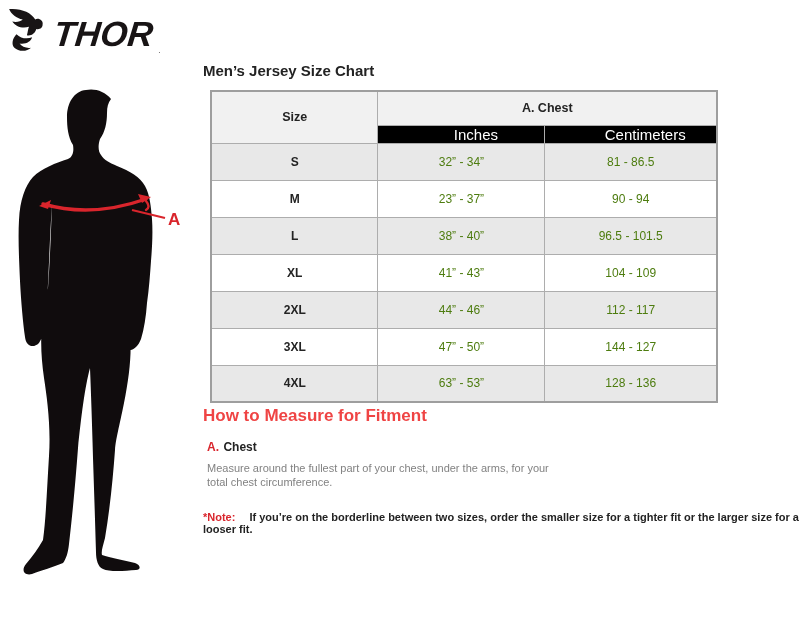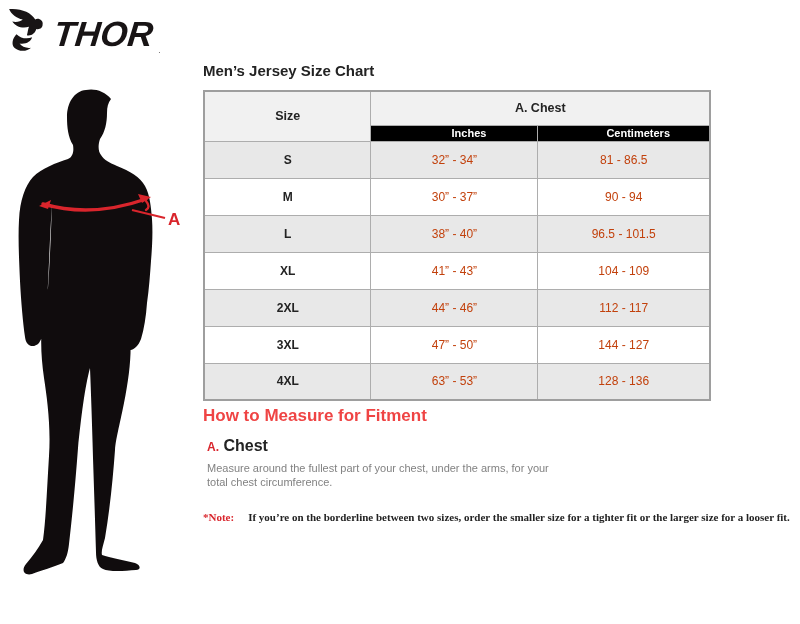--- a/index.html
+++ b/index.html
@@ -10,40 +10,40 @@
   .logo { position:absolute; left:8px; top:8px; display:flex; align-items:center; gap:4px; }
   .logo-word { font-size:35px; font-weight:bold; font-style:italic; color:#181415;
                letter-spacing:0px; transform:skewX(-6deg); line-height:1; }
   .logo-reg { font-size:8px; color:#181415; align-self:flex-end; margin-left:1px; margin-bottom:3px; }
 
   
   .figure-wrap { position:absolute; left:10px; top:88px; width:180px; height:492px; }
 
   
   .chart-title { position:absolute; left:203px; top:62px; font-size:15px; font-weight:bold; color:#232323;text-align:right; }
-  .size-table { position:absolute; left:203px; top:90px; width:508px; border-collapse:collapse;
+  .size-table { position:absolute; left:210px; top:90px; width:508px; border-collapse:collapse;
                 table-layout:fixed; border:2px solid #9e9e9e; }
   .size-table th, .size-table td { border:1px solid #adadad; text-align:center; vertical-align:middle; }
   .size-table col.c-size { width:33%; }
   .size-table col.c-in   { width:33%; }
   .size-table col.c-cm   { width:34%; }
   th.h-size  { background:#f1f1f1; font-size:12.5px; font-weight:bold; color:#232323; }
   th.h-group { background:#f1f1f1; font-size:12.5px; font-weight:bold; color:#232323; height:34px; }
-  th.h-sub   { background:#000; color:#fff; font-size:11px; font-weight:bold; height:16px;padding-left:29px; }
-  .size-table tbody td { height:37px; font-size:12px; color:#c2410c; }
+  th.h-sub   { background:#000; color:#fff; font-size:15px; font-weight:normal; height:16px;padding-left:29px; }
+  .size-table tbody td { height:37px; font-size:12px; color:#4d7c0f; }
   .size-table tbody td.size-cell { font-weight:bold; color:#232323; }
   .size-table tbody tr.alt { background:#e8e8e8; }
 
   
   .measure-heading { position:absolute; left:203px; top:406px; font-size:17px; font-weight:bold; color:#ef4444; }
   .measure-item { position:absolute; left:207px; top:437px; width:360px; }
   .measure-key  { color:#d9252c; font-weight:bold; font-size:12px; }
-  .measure-name { color:#232323; font-weight:bold; font-size:16px; }
+  .measure-name { color:#232323; font-weight:bold; font-size:12px; }
   .measure-desc { margin-top:6px; font-size:11px; line-height:14px; color:#828282; width:352px; }
-  .note-line  { position:absolute; left:203px; top:511px; font-size:11px; font-weight:bold; color:#232323;font-family:Liberation Serif, serif; }
+  .note-line  { position:absolute; left:203px; top:511px; font-size:11px; font-weight:bold; color:#232323; }
   .note-label { color:#d9252c; font-weight:bold; margin-right:14px; }
 
   
   .footer { position:absolute; left:3px; top:596px; font-size:10.5px; line-height:11.5px; color:#9a9a9a; }
 </style>
 </head>
 <body>
 
 <div id="page">
 
@@ -117,21 +117,21 @@
       </tr>
     </thead>
     <tbody>
         <tr class="alt">
           <td class="size-cell">S</td>
           <td>32” - 34”</td>
           <td>81 - 86.5</td>
         </tr>
         <tr>
           <td class="size-cell">M</td>
-          <td>30” - 37”</td>
+          <td>23” - 37”</td>
           <td>90 - 94</td>
         </tr>
         <tr class="alt">
           <td class="size-cell">L</td>
           <td>38” - 40”</td>
           <td>96.5 - 101.5</td>
         </tr>
         <tr>
           <td class="size-cell">XL</td>
           <td>41” - 43”</td>

